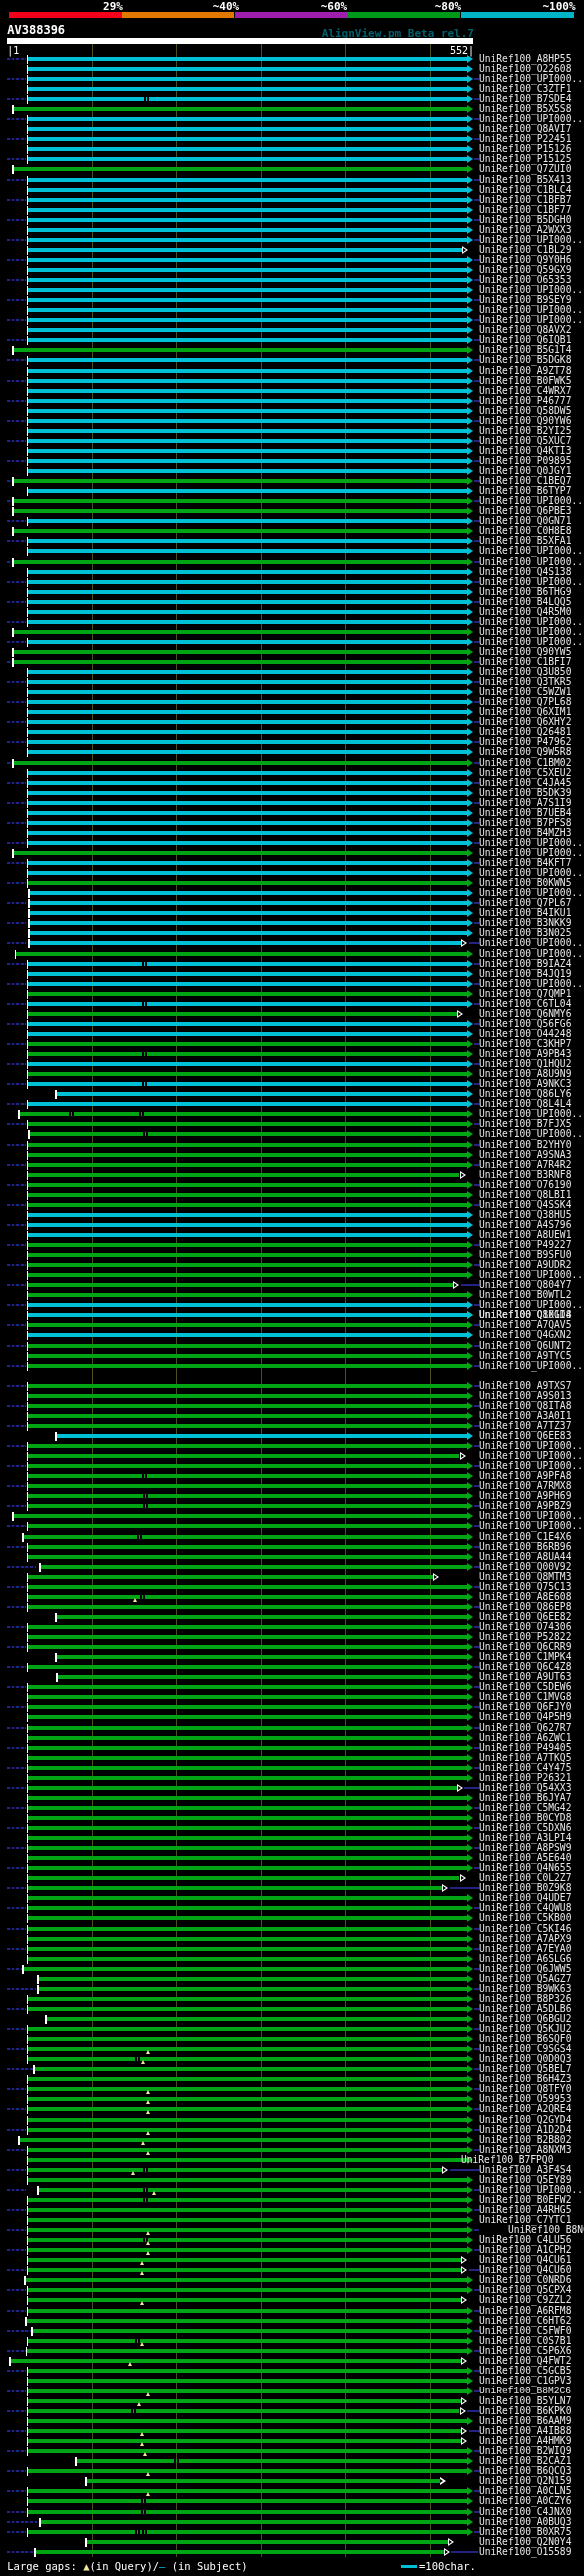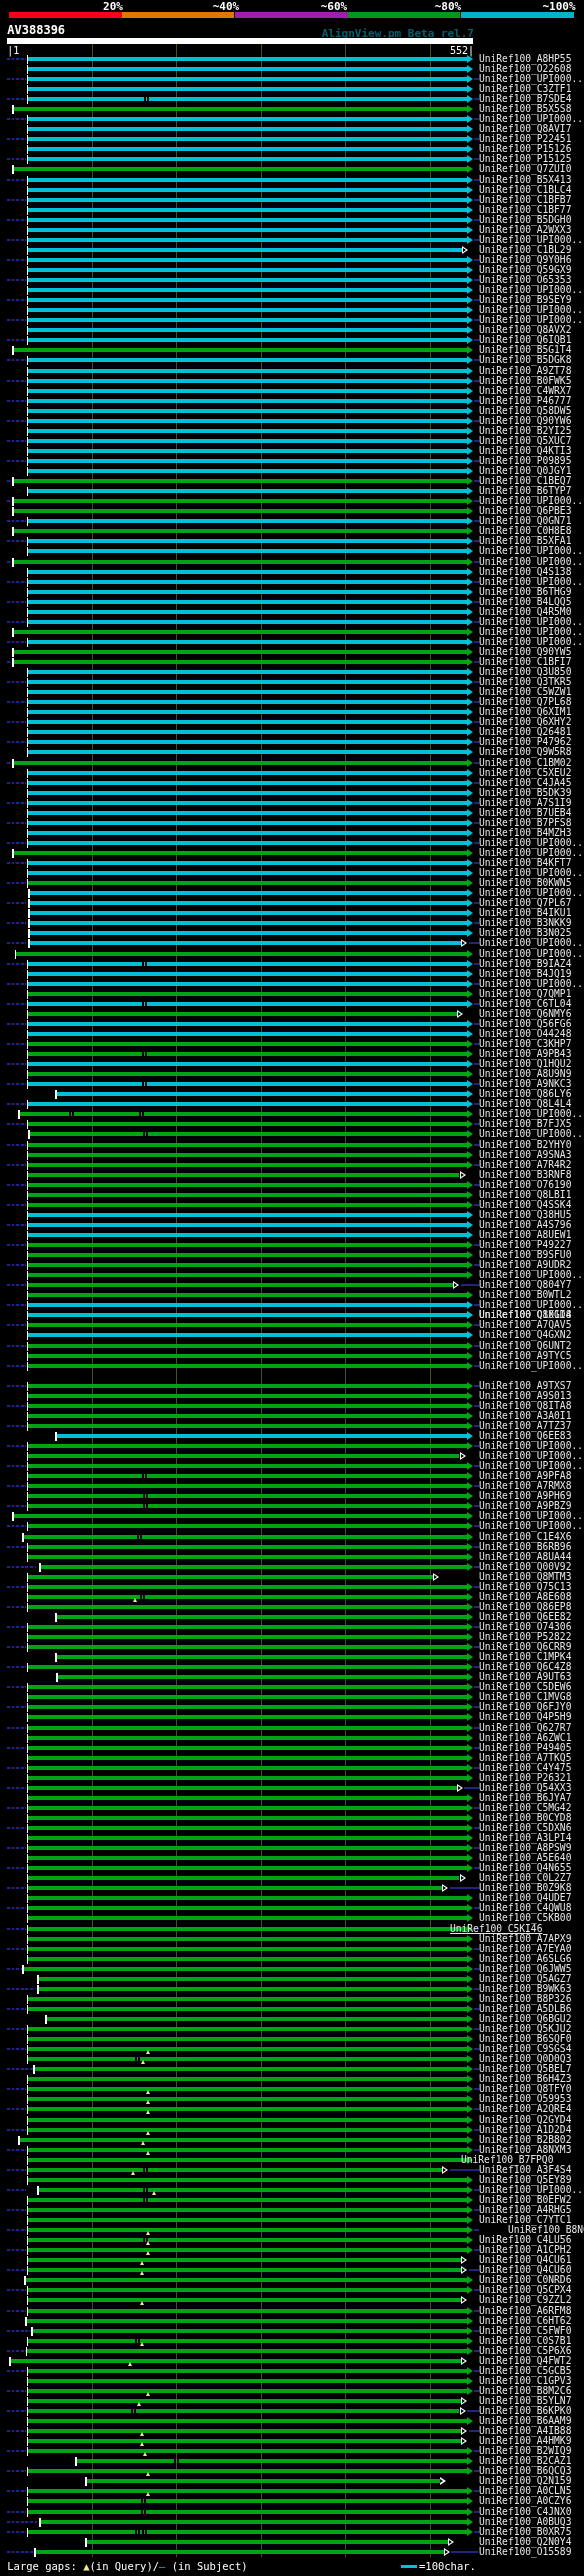--- a/index.html
+++ b/index.html
@@ -31,21 +31,21 @@
        white-space:nowrap;letter-spacing:0px;}
   #legend{position:absolute;left:7.3px;top:2560px;font-size:10.5px;color:#fff;white-space:nowrap;}
   #legend-scale{position:absolute;left:419px;top:2560px;font-size:10.5px;color:#fff;white-space:nowrap;}
   #legend-swatch{position:absolute;left:401px;top:2565px;width:16.4px;height:2.7px;}
 </style>
 </head>
 <body>
 
 <div id="stage">
   <div id="scale-labels">
-      <div class="scale-label" style="left: 113px;">20%</div>
+      <div class="scale-label" style="left: 113px;">29%</div>
       <div class="scale-label" style="left: 226px;">~40%</div>
       <div class="scale-label" style="left: 334px;">~60%</div>
       <div class="scale-label" style="left: 448px;">~80%</div>
       <div class="scale-label" style="left: 559px;">~100%</div>
     </div>
   <div id="scale-bar">
       <div class="seg" style="left: 9.1px; width: 113px; background: rgb(242, 0, 28);"></div>
       <div class="seg" style="left: 122px; width: 112px; background: rgb(224, 120, 0);"></div>
       <div class="seg" style="left: 235px; width: 113px; background: rgb(158, 31, 174);"></div>
       <div class="seg" style="left: 348px; width: 112px; background: rgb(0, 154, 26);"></div>
@@ -1386,21 +1386,21 @@
         <div class="bar" style="left: 28px; width: 439px; background: rgb(0, 164, 20);"></div>
         <div class="arw" style="left: 467px; border-left: 6.4px solid rgb(0, 164, 20);"></div>
         <div class="lbl" style="left: 479px; color: rgb(230, 230, 230);">UniRef100_C5KB00</div>
       </div>
       <div class="hit" style="top: 1924px;">
         <div class="dash" style="left: 7.3px; width: 18.3px; background: repeating-linear-gradient(90deg, rgb(35, 35, 132) 0px, rgb(35, 35, 132) 2.7px, rgb(6, 6, 42) 2.7px, rgb(6, 6, 42) 4.6px);"></div>
         <div class="tick" style="left: 26.5px;"></div>
         <div class="bar" style="left: 28px; width: 439px; background: rgb(0, 164, 20);"></div>
         <div class="arw" style="left: 467px; border-left: 6.4px solid rgb(0, 164, 20);"></div>
         <div class="conn" style="left: 474px; width: 4.6px; background: rgb(35, 35, 132);"></div>
-        <div class="lbl" style="left: 450px; color: rgb(230, 230, 230); text-decoration: underline;">UniRef100_C5KI46</div>
+        <div class="lbl" style="left: 479px; color: rgb(230, 230, 230);">UniRef100_C5KI46</div>
       </div>
       <div class="hit" style="top: 1934px;">
         <div class="tick" style="left: 26.5px;"></div>
         <div class="bar" style="left: 28px; width: 439px; background: rgb(0, 164, 20);"></div>
         <div class="arw" style="left: 467px; border-left: 6.4px solid rgb(0, 164, 20);"></div>
         <div class="lbl" style="left: 479px; color: rgb(230, 230, 230);">UniRef100_A7APX9</div>
       </div>
       <div class="hit" style="top: 1944px;">
         <div class="dash" style="left: 7.3px; width: 18.3px; background: repeating-linear-gradient(90deg, rgb(35, 35, 132) 0px, rgb(35, 35, 132) 2.7px, rgb(6, 6, 42) 2.7px, rgb(6, 6, 42) 4.6px);"></div>
         <div class="tick" style="left: 26.5px;"></div>
@@ -1738,21 +1738,21 @@
         <div class="arw" style="left: 467px; border-left: 6.4px solid rgb(0, 164, 20);"></div>
         <div class="lbl" style="left: 479px; color: rgb(230, 230, 230);">UniRef100_C1GPV3</div>
       </div>
       <div class="hit" style="top: 2386px;">
         <div class="dash" style="left: 7.3px; width: 18.3px; background: repeating-linear-gradient(90deg, rgb(35, 35, 132) 0px, rgb(35, 35, 132) 2.7px, rgb(6, 6, 42) 2.7px, rgb(6, 6, 42) 4.6px);"></div>
         <div class="tick" style="left: 26.5px;"></div>
         <div class="bar" style="left: 28px; width: 439px; background: rgb(0, 164, 20);"></div>
         <div class="gm" style="left: 146px; border-bottom: 4.6px solid rgb(239, 231, 154);"></div>
         <div class="arw" style="left: 467px; border-left: 6.4px solid rgb(0, 164, 20);"></div>
         <div class="conn" style="left: 474px; width: 4.6px; background: rgb(35, 35, 132);"></div>
-        <div class="lbl" style="left: 479px; color: rgb(230, 230, 230);">UniRef100_B8M2C6</div>
+        <div class="lbl" style="left: 479px; color: rgb(230, 230, 230); font-family: Liberation Mono, monospace;">UniRef100_B8M2C6</div>
       </div>
       <div class="hit" style="top: 2396px;">
         <div class="tick" style="left: 26.5px;"></div>
         <div class="bar" style="left: 28px; width: 433px; background: rgb(0, 164, 20);"></div>
         <div class="gm" style="left: 137px; border-bottom: 4.6px solid rgb(239, 231, 154);"></div>
         <div class="arw" style="left: 461px; border-left: 6.4px solid rgb(255, 255, 255);"></div>
         <div class="arwi" style="left: 462px;"></div>
         <div class="lbl" style="left: 479px; color: rgb(230, 230, 230);">UniRef100_B5YLN7</div>
       </div>
       <div class="hit" style="top: 2406px;">

